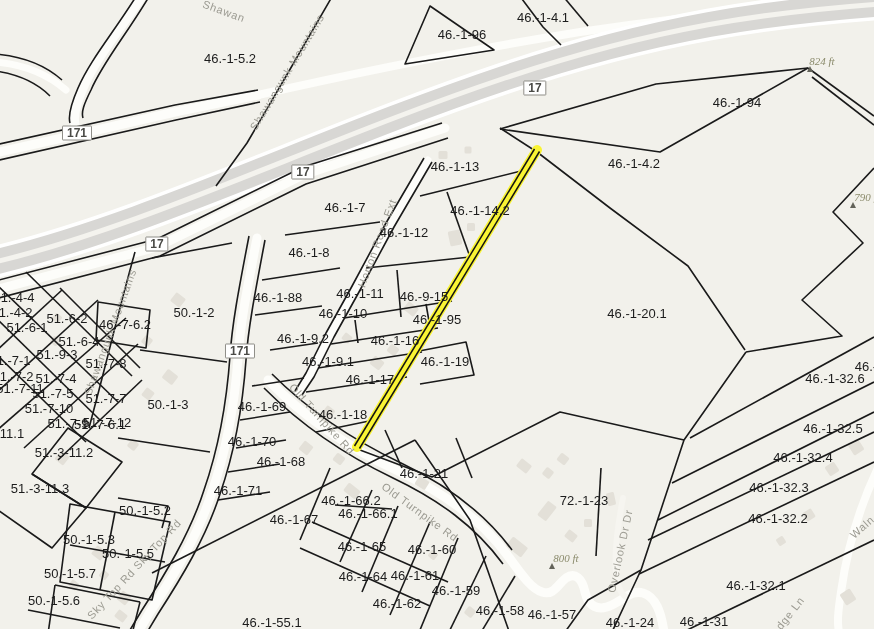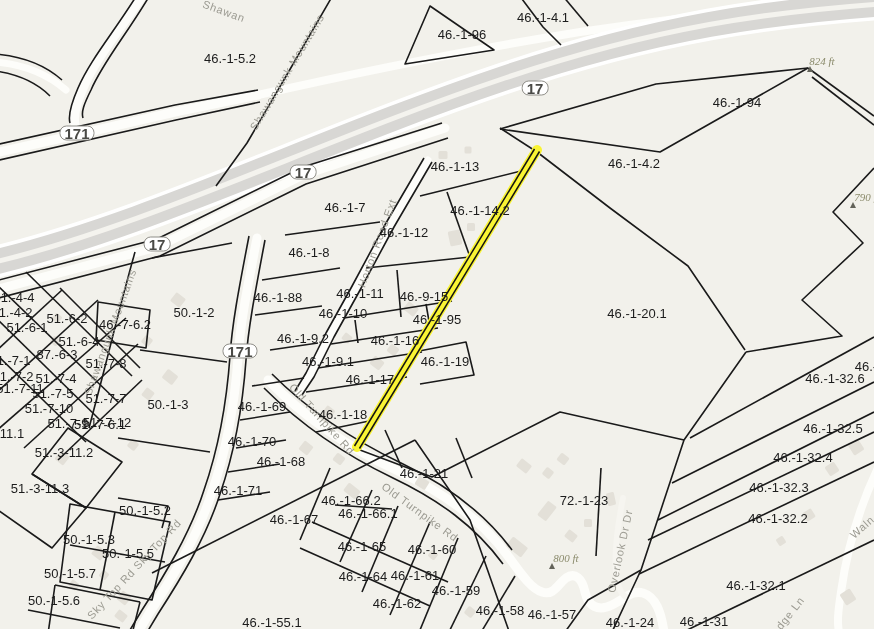--- a/index.html
+++ b/index.html
@@ -4,21 +4,21 @@
 <style>
   html,body{margin:0;padding:0;background:#e8e7e2;}
   #map{position:relative;width:874px;height:629px;overflow:hidden;background:#f2f1eb;
        font-family:"Liberation Sans",sans-serif;}
   #geom{position:absolute;left:0;top:0;}
   .plabel{position:absolute;transform:translate(-50%,-50%);font-size:13px;color:#1c1c1c;
           white-space:nowrap;z-index:5;}
   .rlabel{position:absolute;font-size:11px;color:#9b9a91;letter-spacing:.8px;white-space:nowrap;
           z-index:4;}
   .shield{position:absolute;transform:translate(-50%,-50%);background:#fff;
-          border:1.5px solid #8f8e88;border-radius:7px;font-size:15px;font-weight:bold;
+          border:1.5px solid #8f8e88;border-radius:1px;font-size:12px;font-weight:bold;
           color:#4a4a46;padding:1px 4px;line-height:11px;z-index:6;}
   .elev{position:absolute;transform:translate(-50%,-50%);font-style:italic;font-size:11px;
         font-family:"Liberation Serif",serif;color:#8b8b6c;white-space:nowrap;z-index:6;}
   .tri{position:absolute;width:0;height:0;border-left:3.5px solid transparent;
        border-right:3.5px solid transparent;border-bottom:6px solid #63635a;z-index:6;}
 </style>
 </head>
 <body>
 
 <div id="map" style="background: rgb(242, 241, 235);">
@@ -241,21 +241,21 @@
       <div class="plabel" style="left: 500px; top: 610px; transform: translate(-50%, -50%);">46.-1-58</div>
       <div class="plabel" style="left: 552px; top: 614px; transform: translate(-50%, -50%);">46.-1-57</div>
       <div class="plabel" style="left: 630px; top: 622px; transform: translate(-50%, -50%);">46.-1-24</div>
       <div class="plabel" style="left: 704px; top: 621px; transform: translate(-50%, -50%);">46.-1-31</div>
       <div class="plabel" style="left: 272px; top: 622px; transform: translate(-50%, -50%);">46.-1-55.1</div>
       <div class="plabel" style="left: 14px; top: 297px; transform: translate(-50%, -50%);">51.-4-4</div>
       <div class="plabel" style="left: 12px; top: 312px; transform: translate(-50%, -50%);">51.-4-2</div>
       <div class="plabel" style="left: 27px; top: 327px; transform: translate(-50%, -50%);">51.-6-1</div>
       <div class="plabel" style="left: 67px; top: 318px; transform: translate(-50%, -50%);">51.-6-2</div>
       <div class="plabel" style="left: 47px; top: 341px; transform: translate(-50%, -50%); margin-left: 32px;">51.-6-4</div>
-      <div class="plabel" style="left: 57px; top: 354px; transform: translate(-50%, -50%);">87.-6-3</div>
+      <div class="plabel" style="left: 57px; top: 354px; transform: translate(-50%, -50%);">51.-9-3</div>
       <div class="plabel" style="left: 10px; top: 360px; transform: translate(-50%, -50%);">51.-7-1</div>
       <div class="plabel" style="left: 106px; top: 363px; transform: translate(-50%, -50%);">51.-7-8</div>
       <div class="plabel" style="left: 13px; top: 376px; transform: translate(-50%, -50%);">51.-7-2</div>
       <div class="plabel" style="left: 56px; top: 378px; transform: translate(-50%, -50%);">51.-7-4</div>
       <div class="plabel" style="left: 107px; top: 383px; transform: translate(-50%, -50%); margin-top: 39px;">51.-7-12</div>
       <div class="plabel" style="left: 20px; top: 388px; transform: translate(-50%, -50%);">51.-7-11</div>
       <div class="plabel" style="left: 53px; top: 393px; transform: translate(-50%, -50%);">51.-7-5</div>
       <div class="plabel" style="left: 106px; top: 398px; transform: translate(-50%, -50%);">51.-7-7</div>
       <div class="plabel" style="left: 49px; top: 408px; transform: translate(-50%, -50%);">51.-7-10</div>
       <div class="plabel" style="left: 100px; top: 424px; transform: translate(-50%, -50%);">51.-7-6.1</div>

